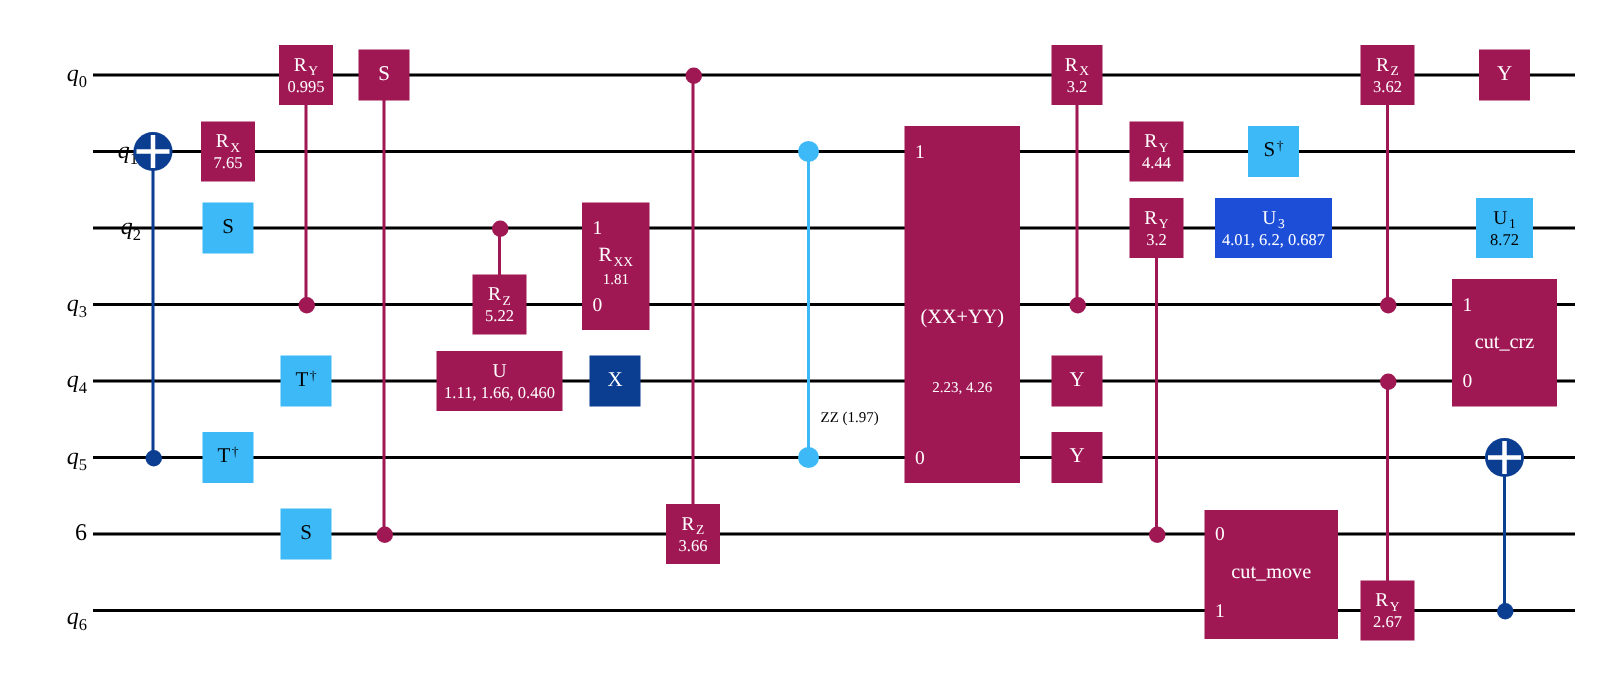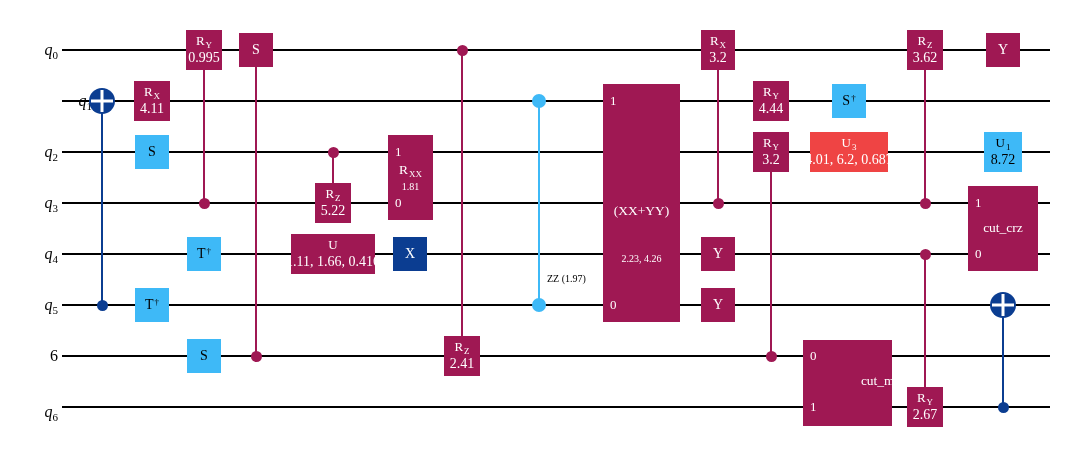--- a/index.html
+++ b/index.html
@@ -13,58 +13,58 @@
   .dot{position:absolute;border-radius:50%;z-index:4;}
   .target{position:absolute;border-radius:50%;z-index:3;}
   .tbar-v{position:absolute;left:50%;top:2px;width:3px;height:22px;transform:translateX(-50%);background:#fff;}
   .tbar-h{position:absolute;top:50%;left:2px;height:3px;width:22px;transform:translateY(-50%);background:#fff;}
   .gbox{position:absolute;z-index:3;display:flex;flex-direction:column;
         align-items:center;justify-content:center;text-align:center;}
   .gname{font-size:13px;line-height:1.1;white-space:nowrap;}
   .gname.plain{font-size:14px;}
   .gsub{font-size:9px;position:relative;top:3px;margin-left:1px;}
   .gsup{font-size:9px;position:relative;top:-4px;margin-left:1px;}
-  .gparam{font-size:14px;line-height:1.1;margin-top:2px;white-space:nowrap;}
+  .gparam{font-size:11px;line-height:1.1;margin-top:2px;white-space:nowrap;}
   .mbox{position:absolute;z-index:3;color:#fff;}
   .mtitle{position:absolute;left:0;width:100%;text-align:center;font-size:13.5px;
           height:18px;line-height:18px;white-space:nowrap;}
   .mparam{position:absolute;left:0;width:100%;text-align:center;font-size:10px;
           height:14px;line-height:14px;white-space:nowrap;}
   .mql{position:absolute;left:7px;font-size:13px;height:16px;line-height:16px;}
   .free-text{position:absolute;font-size:10px;color:#000;z-index:2;white-space:nowrap;}
 </style>
 </head>
 <body>
 
 <div class="stage" style="width: 1072px; height: 452px; background: rgb(255, 255, 255);">
     <div class="wire" style="left: 62px; top: 49px; width: 988px; background: rgb(0, 0, 0);"></div>
     <div class="wire-label" style="top: 38px; font-style: italic;"><span>q</span><span class="wsub">0</span></div>
     <div class="wire" style="left: 62px; top: 100px; width: 988px; background: rgb(0, 0, 0);"></div>
     <div class="wire-label" style="top: 89px; font-style: italic; padding-left: 34px;"><span>q</span><span class="wsub">1</span></div>
     <div class="wire" style="left: 62px; top: 151px; width: 988px; background: rgb(0, 0, 0);"></div>
-    <div class="wire-label" style="top: 140px; font-style: italic;"><span>q</span><span class="wsub">2</span></div>
+    <div class="wire-label" style="top: 140px; font-style: italic; margin-left: 36px;"><span>q</span><span class="wsub">2</span></div>
     <div class="wire" style="left: 62px; top: 202px; width: 988px; background: rgb(0, 0, 0);"></div>
     <div class="wire-label" style="top: 191px; font-style: italic;"><span>q</span><span class="wsub">3</span></div>
     <div class="wire" style="left: 62px; top: 253px; width: 988px; background: rgb(0, 0, 0);"></div>
     <div class="wire-label" style="top: 242px; font-style: italic;"><span>q</span><span class="wsub">4</span></div>
     <div class="wire" style="left: 62px; top: 304px; width: 988px; background: rgb(0, 0, 0);"></div>
     <div class="wire-label" style="top: 293px; font-style: italic;"><span>q</span><span class="wsub">5</span></div>
     <div class="wire" style="left: 62px; top: 355px; width: 988px; background: rgb(0, 0, 0);"></div>
     <div class="wire-label" style="top: 344px;"><span>6</span><span class="wsub"></span></div>
     <div class="wire" style="left: 62px; top: 406px; width: 988px; background: rgb(0, 0, 0);"></div>
     <div class="wire-label" style="top: 400px; font-style: italic;"><span>q</span><span class="wsub">6</span></div>
     <div class="vline" style="left: 101px; top: 101px; height: 204px; background: rgb(11, 61, 145);"></div>
     <div class="dot" style="left: 96.5px; top: 299.5px; height: 11px; width: 11px; background: rgb(11, 61, 145);"></div>
     <div class="target" style="left: 89px; top: 88px; height: 26px; width: 26px; background: rgb(11, 61, 145);">
       <div class="tbar-v"></div>
       <div class="tbar-h"></div>
     </div>
     <div class="gbox" style="left: 134px; top: 81px; width: 36px; height: 40px; background: rgb(159, 24, 83); color: rgb(255, 255, 255);">
       <div class="gname"><span>R</span><span class="gsub">X</span></div>
-      <div class="gparam">4.11</div>
+      <div class="gparam">7.65</div>
     </div>
     <div class="gbox" style="left: 135px; top: 135px; width: 34px; height: 34px; background: rgb(62, 185, 247); color: rgb(0, 0, 0);">
       <div class="gname plain"><span>S</span></div>
     </div>
     <div class="gbox" style="left: 135px; top: 288px; width: 34px; height: 34px; background: rgb(62, 185, 247); color: rgb(0, 0, 0);">
       <div class="gname plain"><span>T</span><span class="gsup">†</span></div>
     </div>
     <div class="vline" style="left: 203px; top: 50px; height: 153px; background: rgb(159, 24, 83);"></div>
     <div class="dot" style="left: 198.5px; top: 197.5px; height: 11px; width: 11px; background: rgb(159, 24, 83);"></div>
     <div class="gbox" style="left: 186px; top: 30px; width: 36px; height: 40px; background: rgb(159, 24, 83); color: rgb(255, 255, 255);">
@@ -83,36 +83,36 @@
       <div class="gname plain"><span>S</span></div>
     </div>
     <div class="vline" style="left: 332px; top: 152px; height: 51px; background: rgb(159, 24, 83);"></div>
     <div class="dot" style="left: 327.5px; top: 146.5px; height: 11px; width: 11px; background: rgb(159, 24, 83);"></div>
     <div class="gbox" style="left: 315px; top: 183px; width: 36px; height: 40px; background: rgb(159, 24, 83); color: rgb(255, 255, 255);">
       <div class="gname"><span>R</span><span class="gsub">Z</span></div>
       <div class="gparam">5.22</div>
     </div>
     <div class="gbox" style="left: 291px; top: 234px; width: 84px; height: 40px; background: rgb(159, 24, 83); color: rgb(255, 255, 255);">
       <div class="gname"><span>U</span></div>
-      <div class="gparam">1.11, 1.66, 0.416</div>
+      <div class="gparam">1.11, 1.66, 0.460</div>
     </div>
     <div class="mbox" style="left: 388px; top: 135px; width: 45px; height: 85px; background: rgb(159, 24, 83);">
       <div class="mql" style="top: 9px;">1</div>
       <div class="mql" style="top: 60px;">0</div>
       <div class="mtitle" style="top: 26px;"><span>R</span><span class="gsub">XX</span></div>
       <div class="mparam" style="top: 45px;">1.81</div>
     </div>
     <div class="gbox" style="left: 393px; top: 237px; width: 34px; height: 34px; background: rgb(11, 61, 145); color: rgb(255, 255, 255);">
       <div class="gname plain"><span>X</span></div>
     </div>
     <div class="vline" style="left: 461px; top: 50px; height: 306px; background: rgb(159, 24, 83);"></div>
     <div class="dot" style="left: 456.5px; top: 44.5px; height: 11px; width: 11px; background: rgb(159, 24, 83);"></div>
     <div class="gbox" style="left: 444px; top: 336px; width: 36px; height: 40px; background: rgb(159, 24, 83); color: rgb(255, 255, 255);">
       <div class="gname"><span>R</span><span class="gsub">Z</span></div>
-      <div class="gparam">2.41</div>
+      <div class="gparam">3.66</div>
     </div>
     <div class="vline" style="left: 538px; top: 101px; height: 204px; background: rgb(62, 185, 247);"></div>
     <div class="dot" style="left: 532px; top: 94px; height: 14px; width: 14px; background: rgb(62, 185, 247);"></div>
     <div class="dot" style="left: 532px; top: 298px; height: 14px; width: 14px; background: rgb(62, 185, 247);"></div>
     <div class="free-text" style="left: 547px; top: 273px;">ZZ (1.97)</div>
     <div class="mbox" style="left: 603px; top: 84px; width: 77px; height: 238px; background: rgb(159, 24, 83);">
       <div class="mql" style="top: 9px;">1</div>
       <div class="mql" style="top: 213px;">0</div>
       <div class="mtitle" style="top: 118px;"><span>(XX+YY)</span></div>
       <div class="mparam" style="top: 168px;">2.23, 4.26</div>
@@ -135,28 +135,28 @@
     </div>
     <div class="vline" style="left: 770px; top: 152px; height: 204px; background: rgb(159, 24, 83);"></div>
     <div class="dot" style="left: 765.5px; top: 350.5px; height: 11px; width: 11px; background: rgb(159, 24, 83);"></div>
     <div class="gbox" style="left: 753px; top: 132px; width: 36px; height: 40px; background: rgb(159, 24, 83); color: rgb(255, 255, 255);">
       <div class="gname"><span>R</span><span class="gsub">Y</span></div>
       <div class="gparam">3.2</div>
     </div>
     <div class="gbox" style="left: 832px; top: 84px; width: 34px; height: 34px; background: rgb(62, 185, 247); color: rgb(0, 0, 0);">
       <div class="gname plain"><span>S</span><span class="gsup">†</span></div>
     </div>
-    <div class="gbox" style="left: 810px; top: 132px; width: 78px; height: 40px; background: #ef4444; color: rgb(255, 255, 255);">
+    <div class="gbox" style="left: 810px; top: 132px; width: 78px; height: 40px; background: #1d4ed8; color: rgb(255, 255, 255);">
       <div class="gname"><span>U</span><span class="gsub">3</span></div>
       <div class="gparam">4.01, 6.2, 0.687</div>
     </div>
     <div class="mbox" style="left: 803px; top: 340px; width: 89px; height: 86px; background: rgb(159, 24, 83);">
       <div class="mql" style="top: 8px;">0</div>
       <div class="mql" style="top: 59px;">1</div>
-      <div class="mtitle" style="top: 32px; margin-left: 40px;"><span>cut_move</span></div>
+      <div class="mtitle" style="top: 32px;"><span>cut_move</span></div>
     </div>
     <div class="vline" style="left: 924px; top: 50px; height: 153px; background: rgb(159, 24, 83);"></div>
     <div class="dot" style="left: 919.5px; top: 197.5px; height: 11px; width: 11px; background: rgb(159, 24, 83);"></div>
     <div class="gbox" style="left: 907px; top: 30px; width: 36px; height: 40px; background: rgb(159, 24, 83); color: rgb(255, 255, 255);">
       <div class="gname"><span>R</span><span class="gsub">Z</span></div>
       <div class="gparam">3.62</div>
     </div>
     <div class="vline" style="left: 924px; top: 254px; height: 153px; background: rgb(159, 24, 83);"></div>
     <div class="dot" style="left: 919.5px; top: 248.5px; height: 11px; width: 11px; background: rgb(159, 24, 83);"></div>
     <div class="gbox" style="left: 907px; top: 387px; width: 36px; height: 40px; background: rgb(159, 24, 83); color: rgb(255, 255, 255);">

